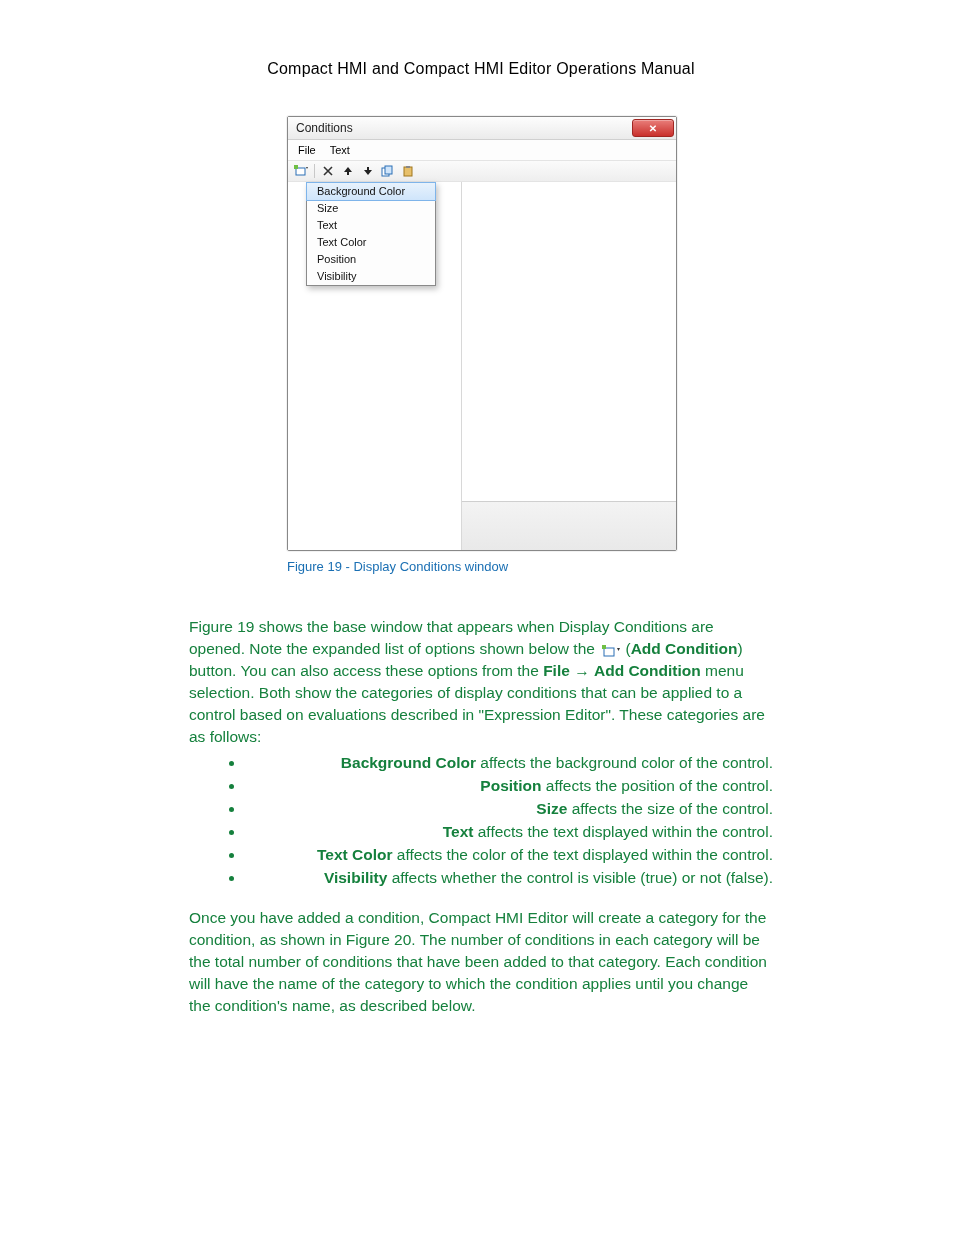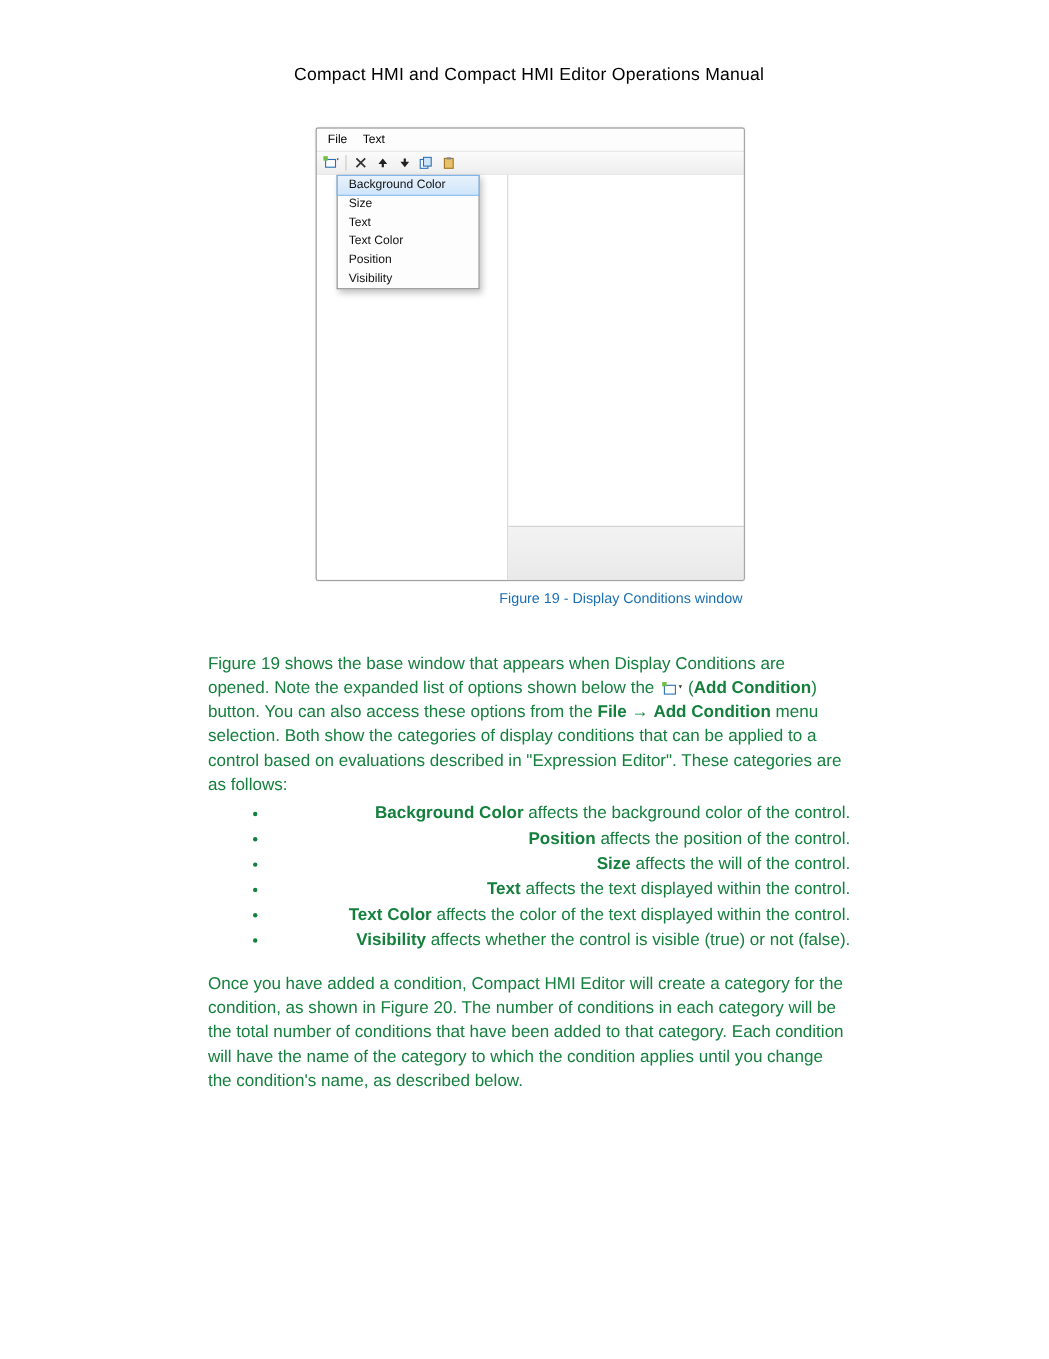--- a/index.html
+++ b/index.html
@@ -117,21 +117,21 @@
     color: #111;
   }
   .dd-item.sel {
     background: linear-gradient(#e8f2fc, #cfe5fb);
     border: 1px solid #7eb4ea;
     margin: -1px;
     height: 17px;
   }
 
   .caption {
-    text-align: right;
+    text-align: left;
     color: #1a6fb3;
     font-size: 13px;
     margin-top: 8px;
     margin-bottom: 42px;
   }
 
   
   .body-text {
     font-size: 15.5px;
     line-height: 1.42;
@@ -150,20 +150,26 @@
   }
 </style>
 </head>
 <body>
 
 <div class="page">
   <div class="doc-title">Compact HMI and Compact HMI Editor Operations Manual</div>
 
   <div class="shot-wrap">
     <div class="win">
+      <div class="titlebar">
+        <span class="title-text">Conditions</span>
+        <div class="close-btn">
+          <span>✕</span>
+        </div>
+      </div>
       <div class="menubar">
         <span>File</span>
         <span>Text</span>
       </div>
       <div class="toolbar">
         <div class="tb-btn">
           <svg width="16" height="14" viewBox="0 0 16 14">
             <rect x="3" y="4" width="9" height="7" fill="#fff" stroke="#2a6fb5" stroke-width="1"></rect>
             <rect x="1" y="1" width="4" height="4" fill="#6fbf44"></rect>
             <path d="M13 3 L15 3 L14 5 Z" fill="#333"></path>
@@ -226,20 +232,20 @@
           <rect x="5" y="4" width="10" height="8" fill="#fff" stroke="#2a6fb5"></rect>
           <rect x="3" y="1" width="4" height="4" fill="#6fbf44"></rect>
           <path d="M18 4 L21 4 L19.5 7 Z" fill="#333"></path>
         </svg>
       </span>
       <span> (</span><span class="b">Add Condition</span><span>) button. You can also access these options from the </span><span class="b">File</span><span> → </span><span class="b">Add Condition</span><span> menu selection. Both show the categories of display conditions that can be applied to a control based on evaluations described in "Expression Editor". These categories are as follows:</span>
     </p>
     <ul>
       <li><span class="b">Background Color</span><span> affects the background color of the control.</span></li>
       <li><span class="b">Position</span><span> affects the position of the control.</span></li>
-      <li><span class="b">Size</span><span> affects the will of the control.</span></li>
+      <li><span class="b">Size</span><span> affects the size of the control.</span></li>
       <li><span class="b">Text</span><span> affects the text displayed within the control.</span></li>
       <li><span class="b">Text Color</span><span> affects the color of the text displayed within the control.</span></li>
       <li><span class="b">Visibility</span><span>  affects whether the control is visible (true) or not (false).</span></li>
     </ul>
     <p>Once you have added a condition, Compact HMI Editor will create a category for the condition, as shown in Figure 20. The number of conditions in each category will be the total number of conditions that have been added to that category. Each condition will have the name of the category to which the condition applies until you change the condition's name, as described below.</p>
   </div>
 </div>
 
 </body></html>

